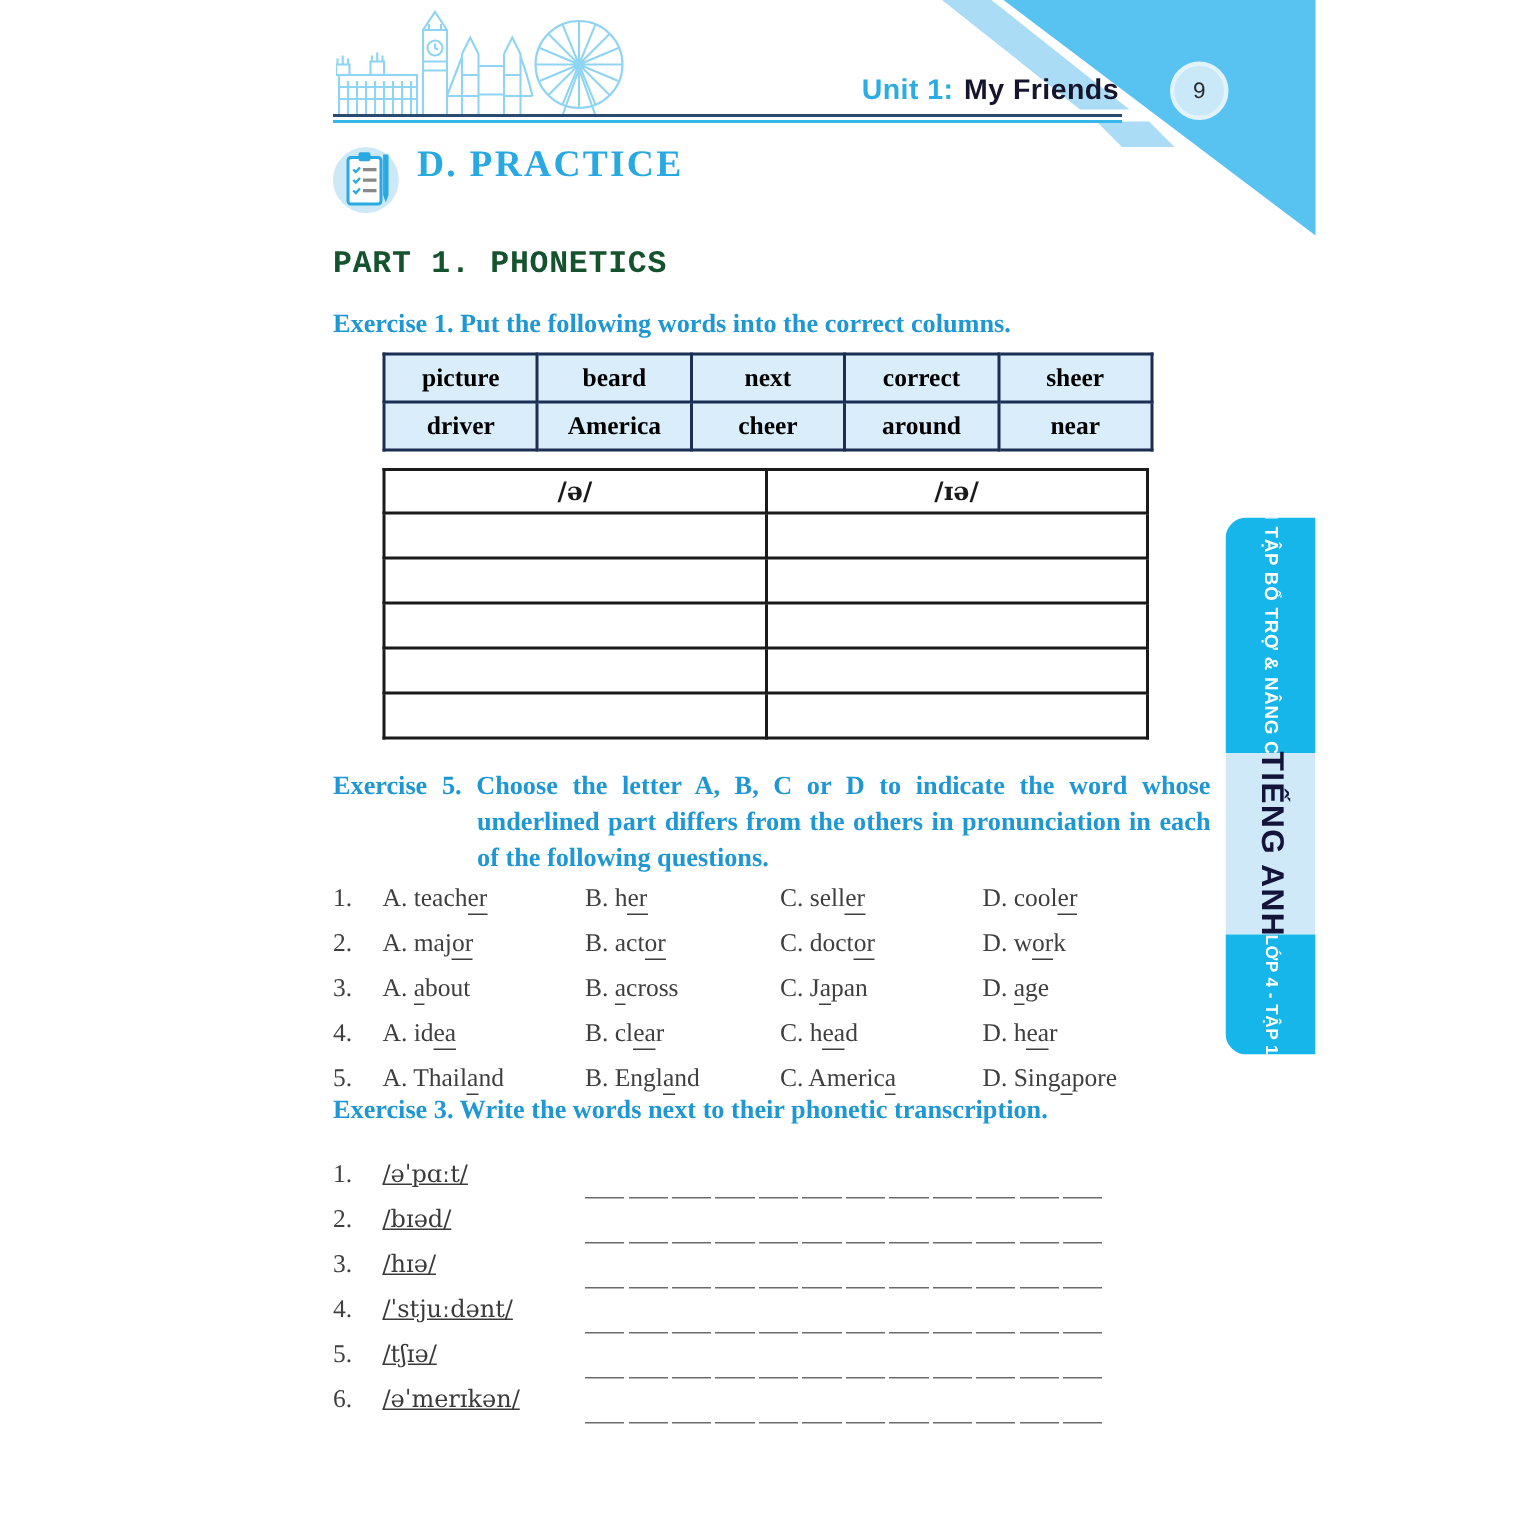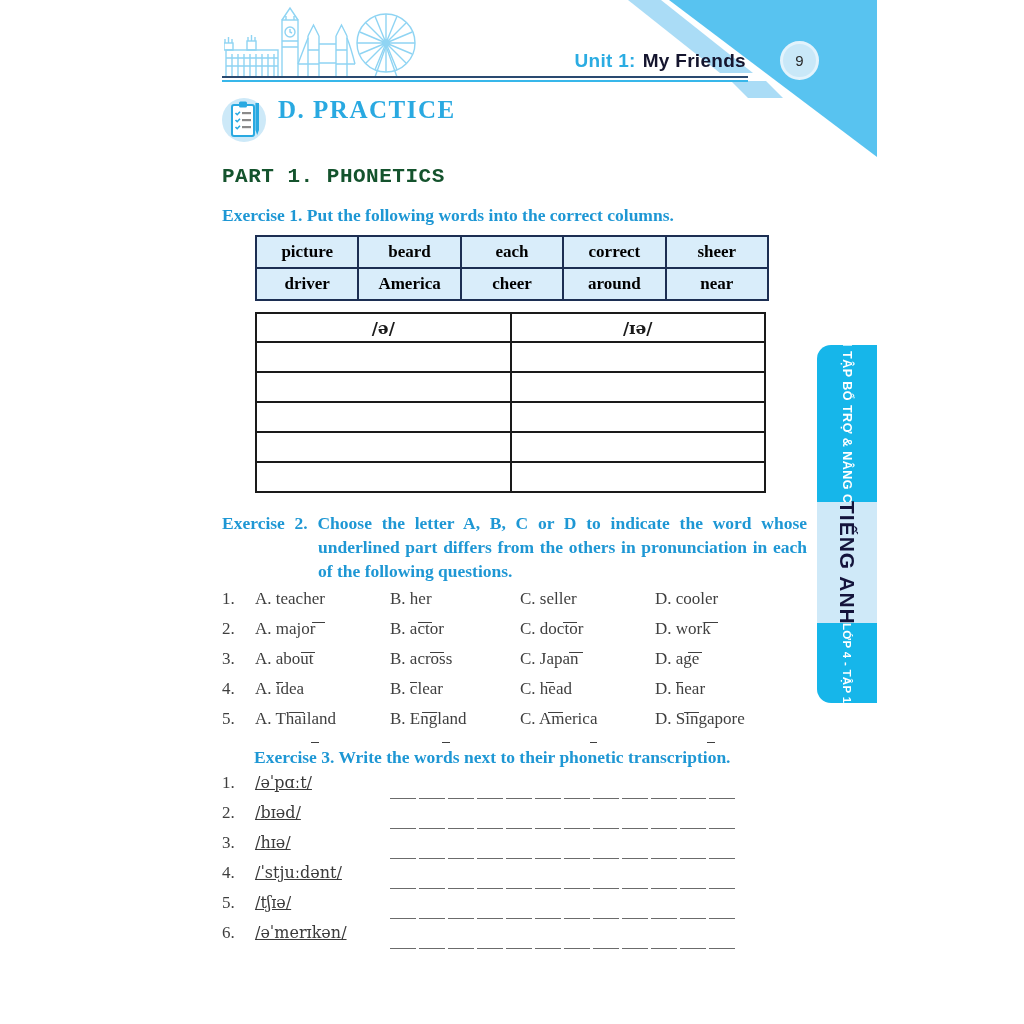--- a/index.html
+++ b/index.html
@@ -44,21 +44,21 @@
     font-family:Liberation Mono, monospace; font-size:21px; font-weight:700;
     letter-spacing:0.5px; color:#14532d;
   }
   .ex-title {
     position:absolute; left:222px; width:585px;
     font-size:17.5px; font-weight:700; color:#1e97d4; line-height:24px;
     text-align:justify; text-indent:-96px; padding-left:96px;
   }
   #ex1-title { top:203px; text-indent:0; padding-left:0; }
   #ex2-title { top:511px; }
-  #ex3-title { top:745px; text-indent:0; padding-left:0;margin-left:32px; }
+  #ex3-title { top:727px; text-indent:0; padding-left:0; }
 
   
   #word-table {
     position:absolute; left:255px; top:235px; width:514px;
     border-collapse:collapse; table-layout:fixed;
   }
   #word-table td {
     border:2.5px solid #1c2e52; background:#d9edfa; height:32px;
     text-align:center; font-size:17px; font-weight:700; color:#000000;
   }
@@ -73,21 +73,21 @@
   }
   #sound-table td { height:30px; }
 
   
   #ex2-questions { position:absolute; left:222px; top:589px; width:600px; }
   .q-row {
     display:grid; grid-template-columns:33px 135px 130px 135px auto;
     align-items:baseline; height:30px; font-size:17px; color:#3f3f3f;
   }
   .q-num { color:#3f3f3f; }
-  .q-opt .u { border-bottom:1.3px solid #3f3f3f; padding-bottom:14px; }
+  .q-opt .u { border-bottom:1.3px solid #3f3f3f; padding-bottom:1px; }
 
   
   #ex3-items { position:absolute; left:222px; top:773px; width:560px; }
   .t-row {
     display:grid; grid-template-columns:33px 135px 345px;
     align-items:baseline; height:30px; font-size:17px; color:#3a3a3a;
   }
   .t-ipa { font-family:"DejaVu Serif", serif; font-size:16px;text-decoration:underline; }
   .t-blank {
     align-self:end; height:5px; margin-bottom:4px;
@@ -171,21 +171,21 @@
 
 <h2 id="part-title">PART 1. PHONETICS</h2>
 
 <h3 id="ex1-title" class="ex-title">Exercise 1. Put the following words into the correct columns.</h3>
 
 <table id="word-table">
   <tbody>
       <tr>
         <td>picture</td>
         <td>beard</td>
-        <td>each</td>
+        <td>next</td>
         <td>correct</td>
         <td>sheer</td>
       </tr>
       <tr>
         <td>driver</td>
         <td>America</td>
         <td>cheer</td>
         <td>around</td>
         <td>near</td>
       </tr>
@@ -216,21 +216,21 @@
         <td></td>
         <td></td>
       </tr>
       <tr>
         <td></td>
         <td></td>
       </tr>
     </tbody>
 </table>
 
-<h3 id="ex2-title" class="ex-title">Exercise 2. Choose the letter A, B, C or D to indicate the word whose underlined part differs from the others in pronunciation in each of the following questions.</h3>
+<h3 id="ex2-title" class="ex-title">Exercise 5. Choose the letter A, B, C or D to indicate the word whose underlined part differs from the others in pronunciation in each of the following questions.</h3>
 <div id="ex2-questions">
     <div class="q-row">
       <span class="q-num">1.</span>
       <span class="q-opt"><span>A. </span>teach<span class="u">er</span></span>
       <span class="q-opt"><span>B. </span>h<span class="u">er</span></span>
       <span class="q-opt"><span>C. </span>sell<span class="u">er</span></span>
       <span class="q-opt"><span>D. </span>cool<span class="u">er</span></span>
     </div>
     <div class="q-row">
       <span class="q-num">2.</span>

